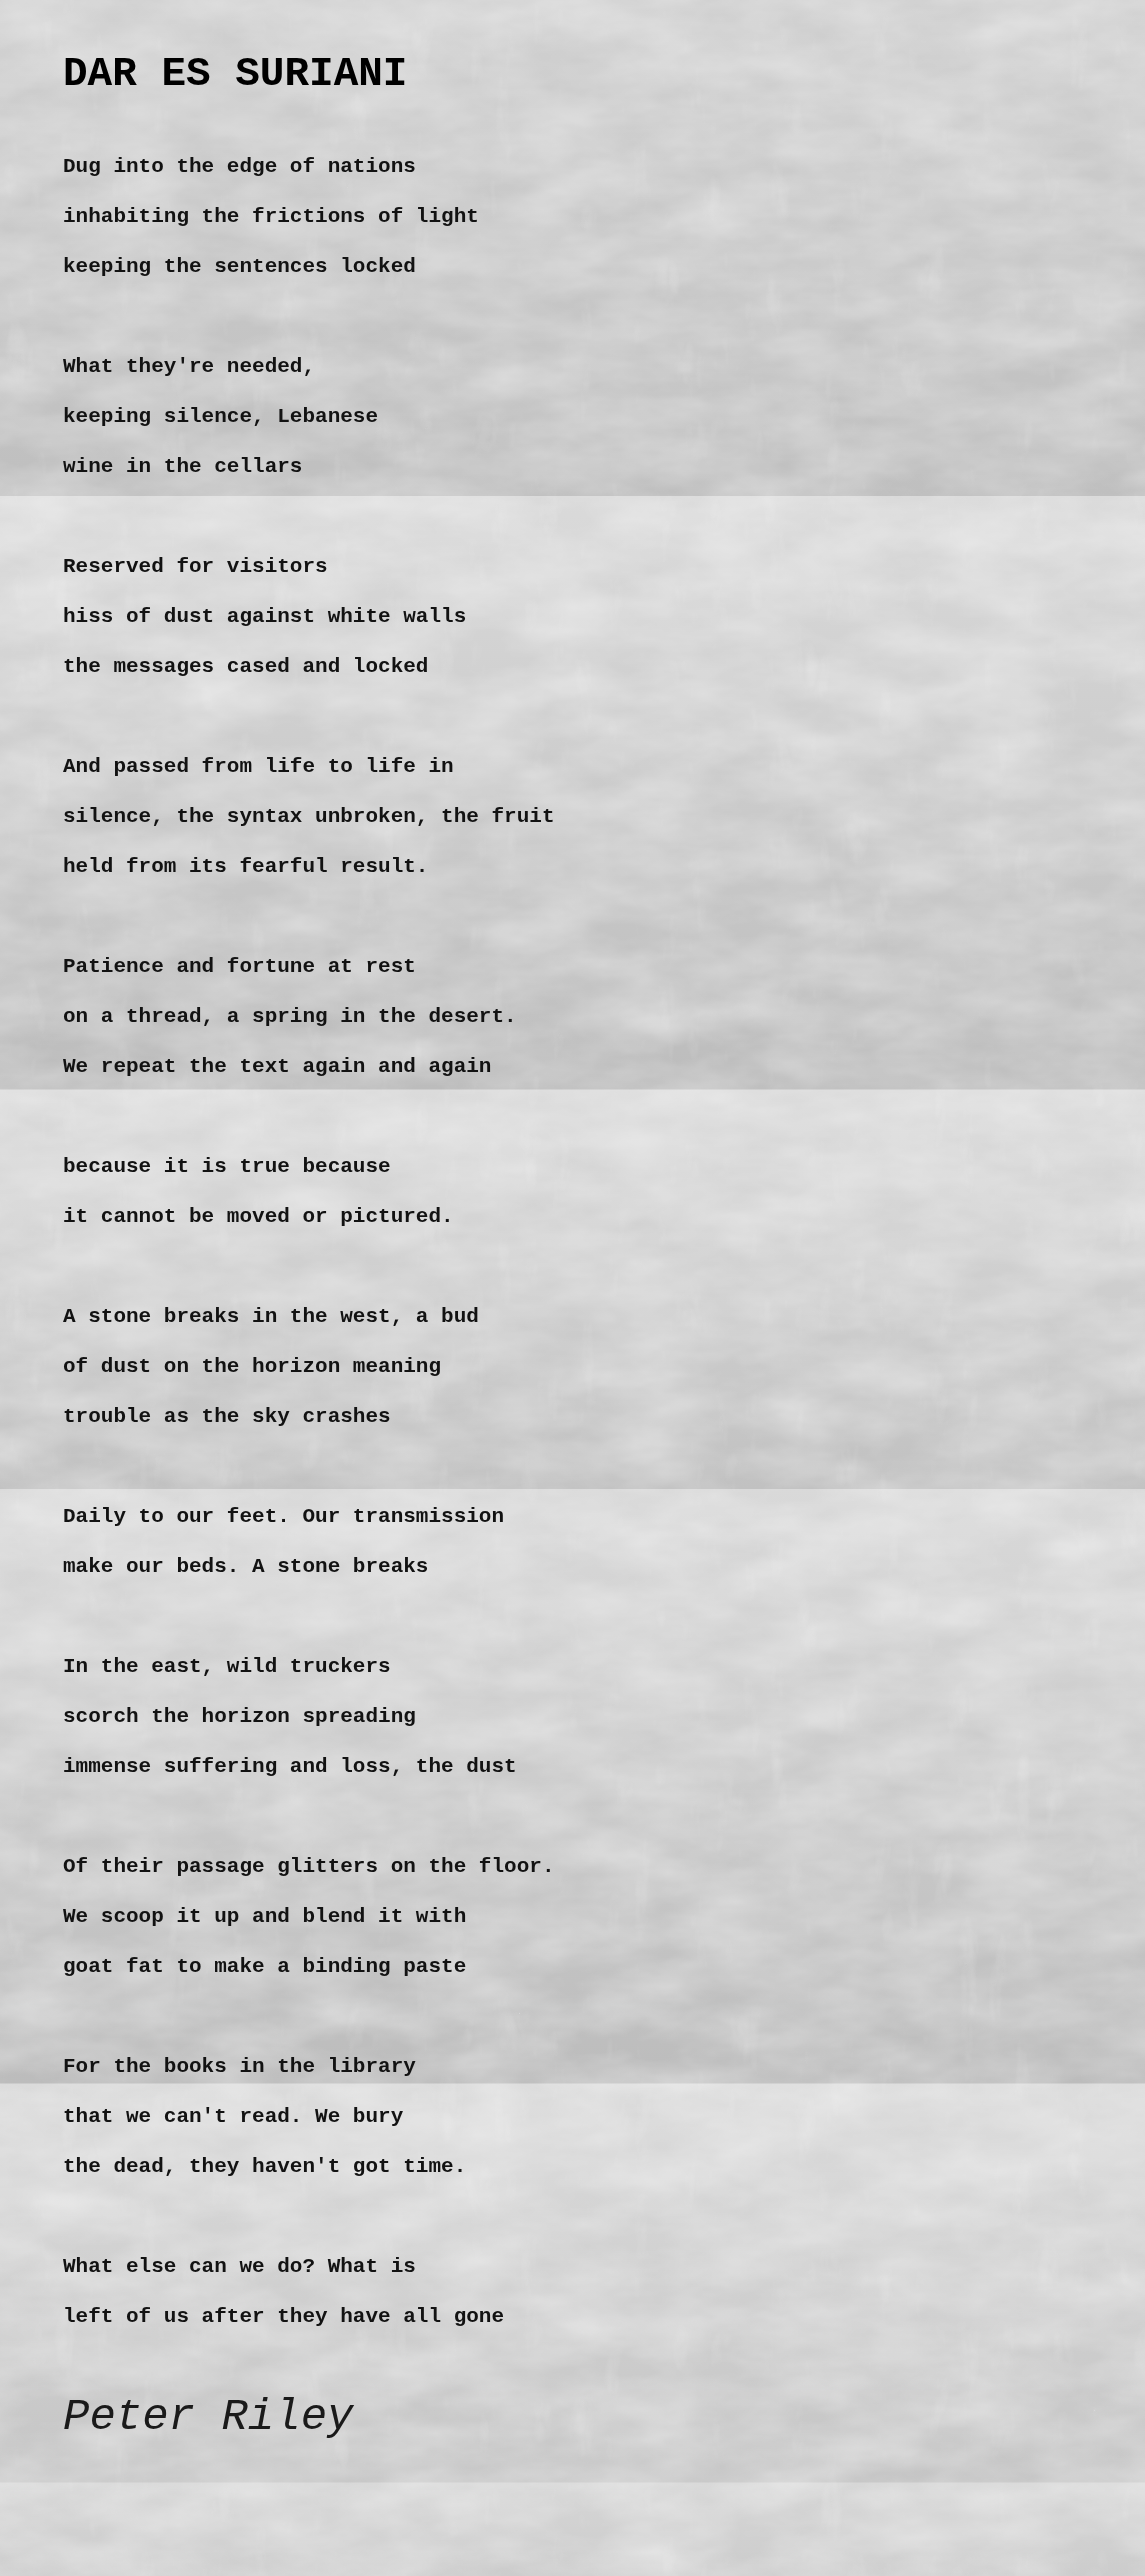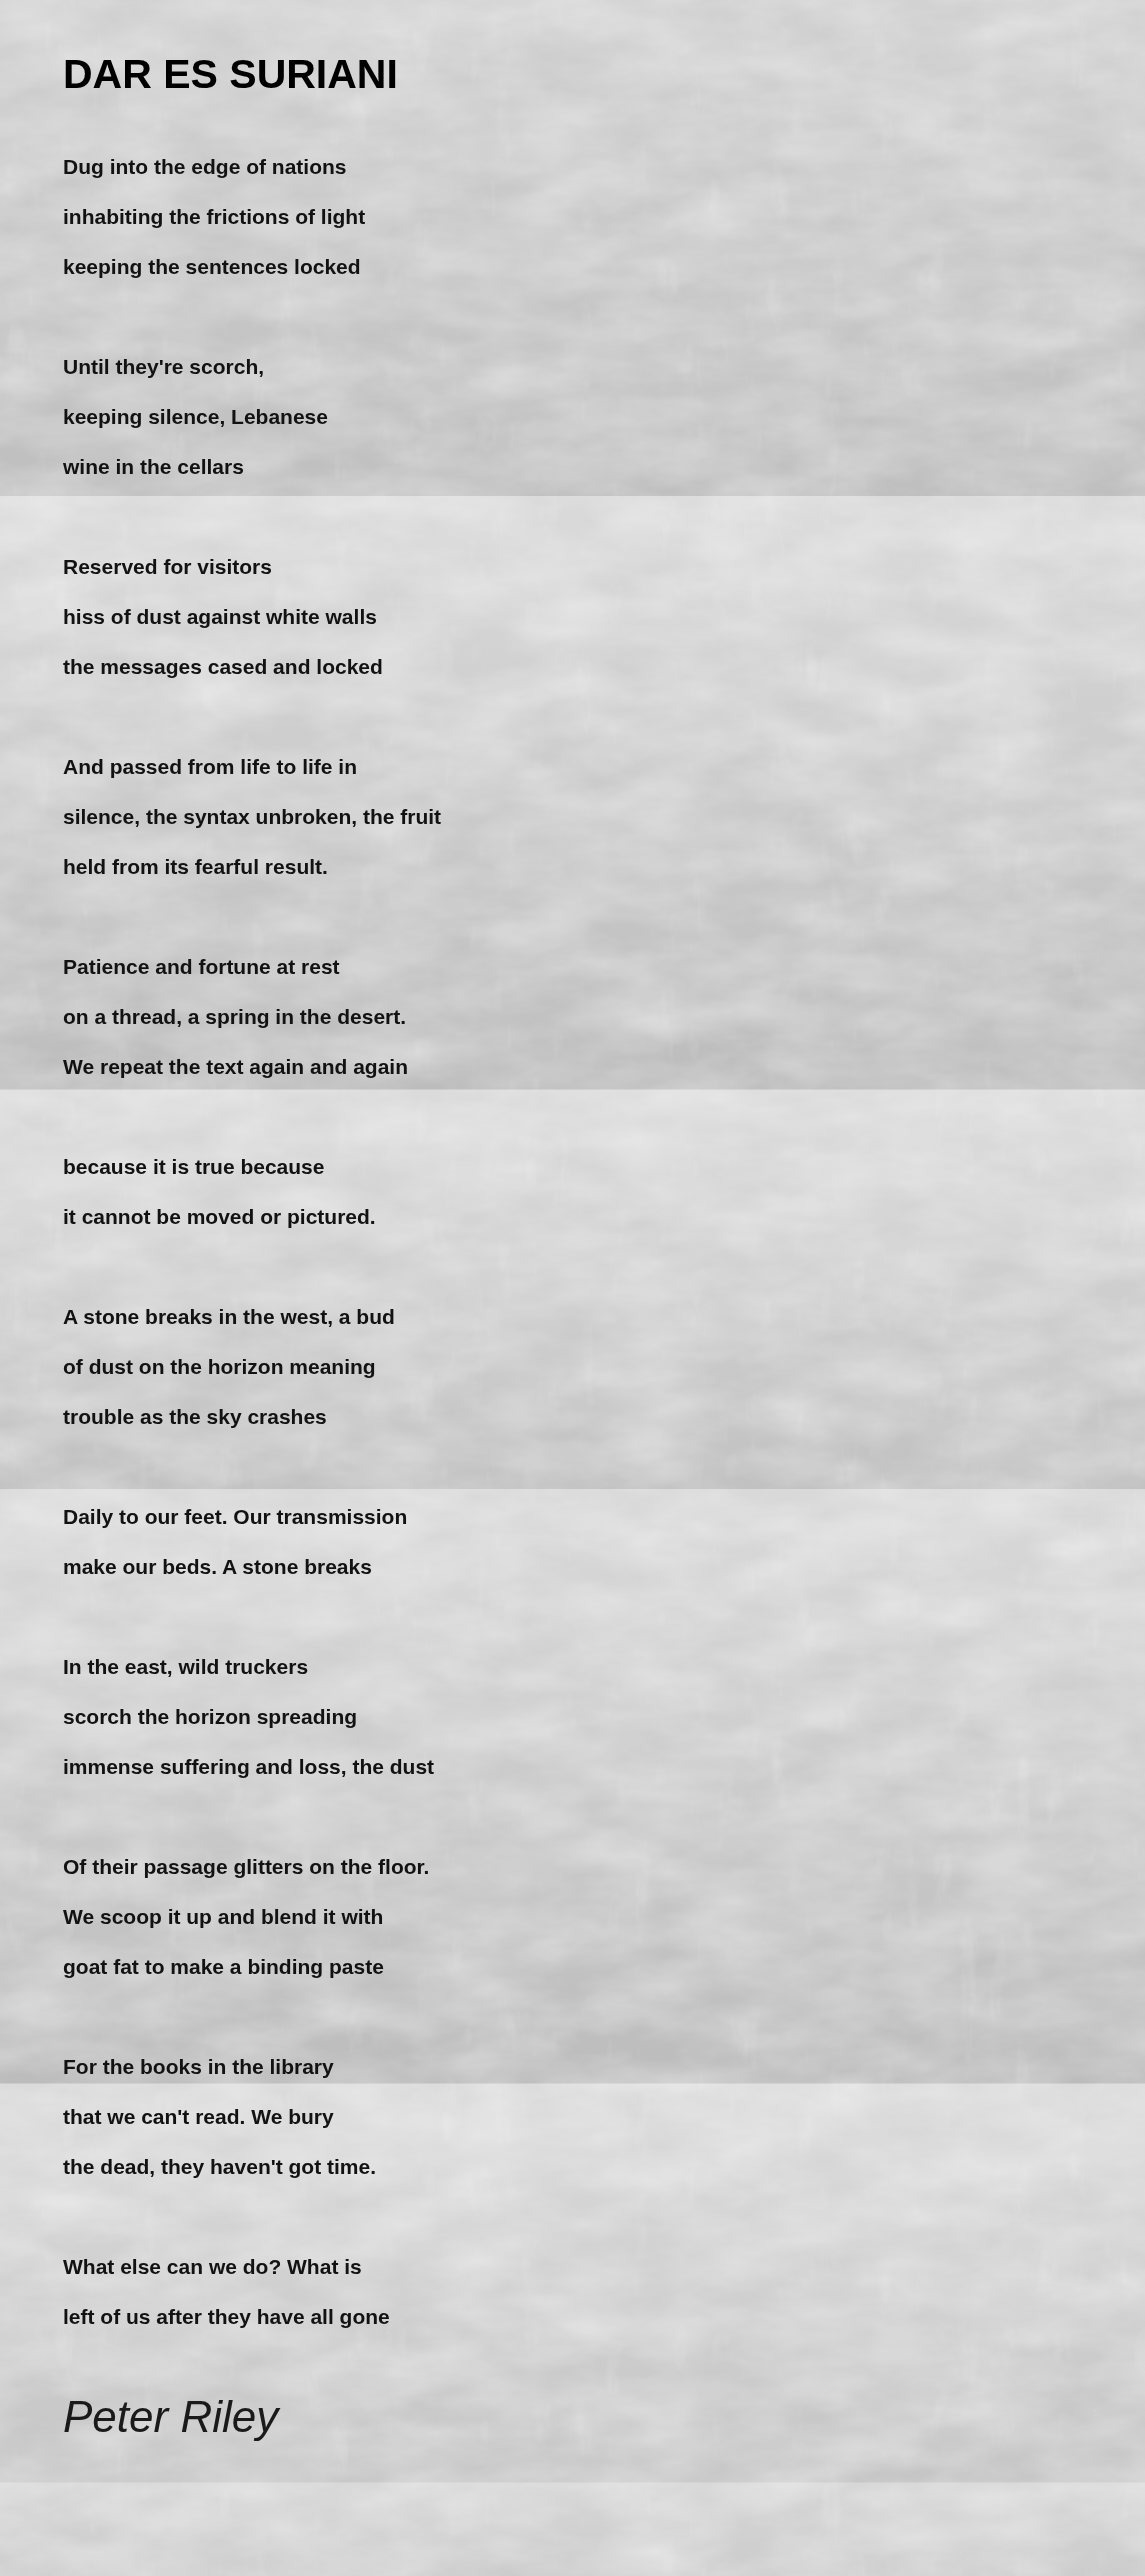--- a/index.html
+++ b/index.html
@@ -13,21 +13,21 @@
     height: 2576px;
     overflow: hidden;
     
     background: linear-gradient(to bottom,
       #d0d0d0 0px,   #bfbfbf 496px,
       #dadada 496px, #bcbcbc 1089px,
       #dbdbdb 1090px,#c1c1c1 1489px,
       #d9d9d9 1489px,#bcbcbc 2083px,
       #dbdbdb 2084px,#c5c5c5 2482px,
       #d6d6d6 2483px,#cccccc 2576px);
-    font-family: Liberation Sans, sans-serif;
+    font-family: Liberation Mono, monospace;
   }
   .texture, .texture2 {
     position: absolute;
     inset: 0;
     width: 1146px;
     height: 2576px;
     pointer-events: none;
   }
   .texture  { mix-blend-mode: soft-light; opacity: 0.95; }
   .texture2 { mix-blend-mode: screen;     opacity: 0.28; }
@@ -90,21 +90,21 @@
   <div class="poem">
     <h1 class="poem-title">DAR ES SURIANI</h1>
 
     <div id="stanzas">
         <div class="stanza">
           <div class="poem-line">Dug into the edge of nations</div>
           <div class="poem-line">inhabiting the frictions of light</div>
           <div class="poem-line">keeping the sentences locked</div>
         </div>
         <div class="stanza">
-          <div class="poem-line">Until they're scorch,</div>
+          <div class="poem-line">What they're needed,</div>
           <div class="poem-line">keeping silence, Lebanese</div>
           <div class="poem-line">wine in the cellars</div>
         </div>
         <div class="stanza">
           <div class="poem-line">Reserved for visitors</div>
           <div class="poem-line">hiss of dust against white walls</div>
           <div class="poem-line">the messages cased and locked</div>
         </div>
         <div class="stanza">
           <div class="poem-line">And passed from life to life in</div>

